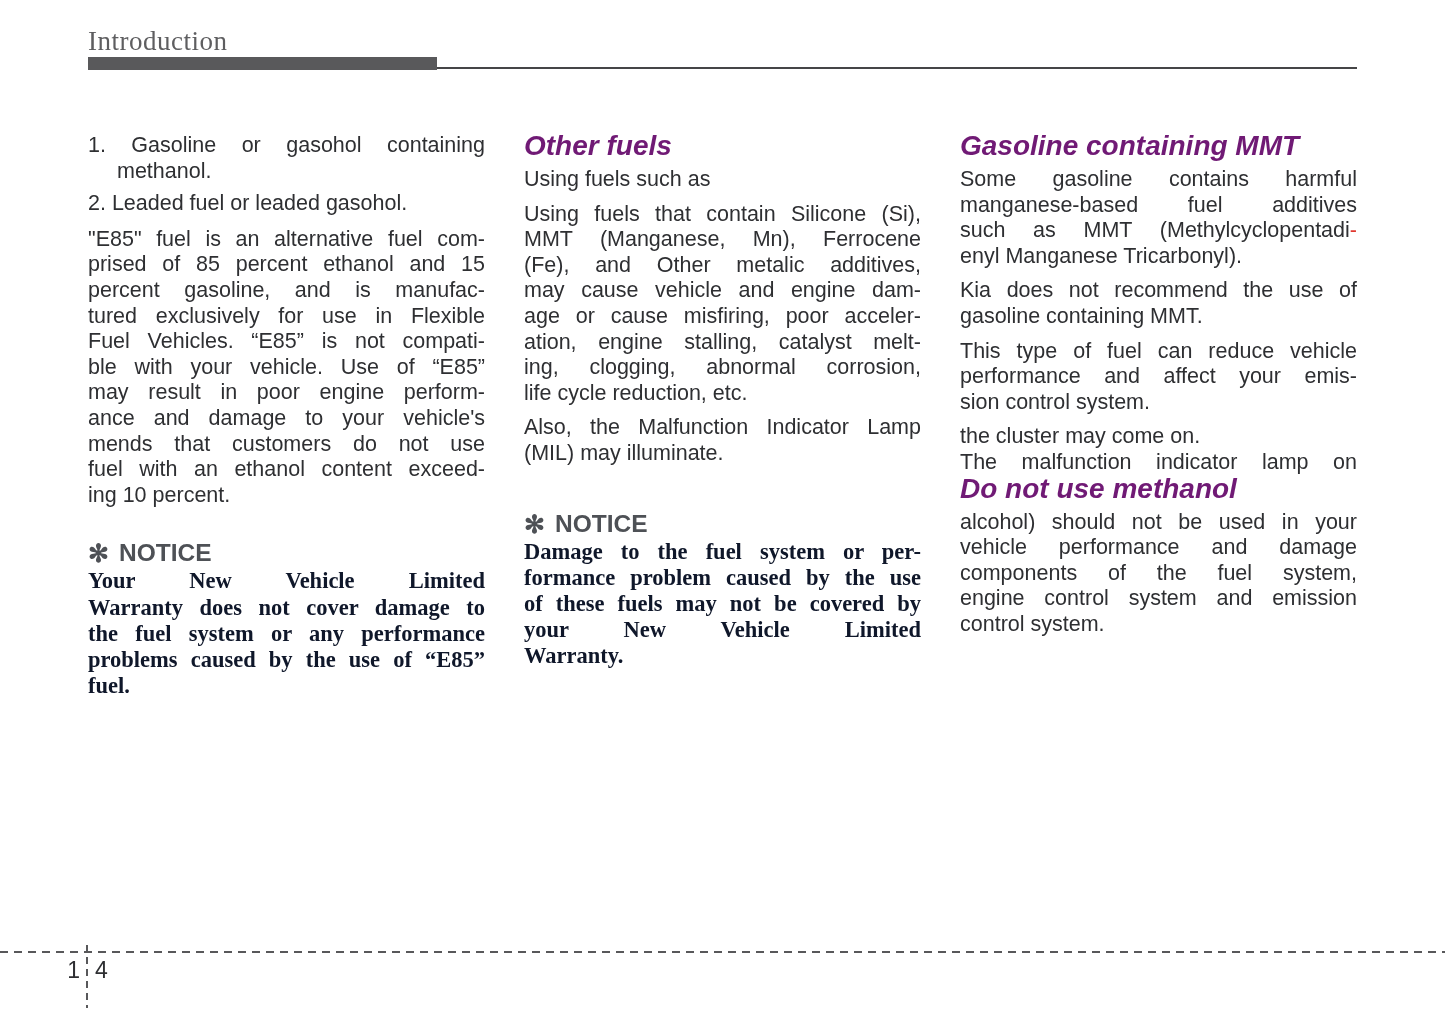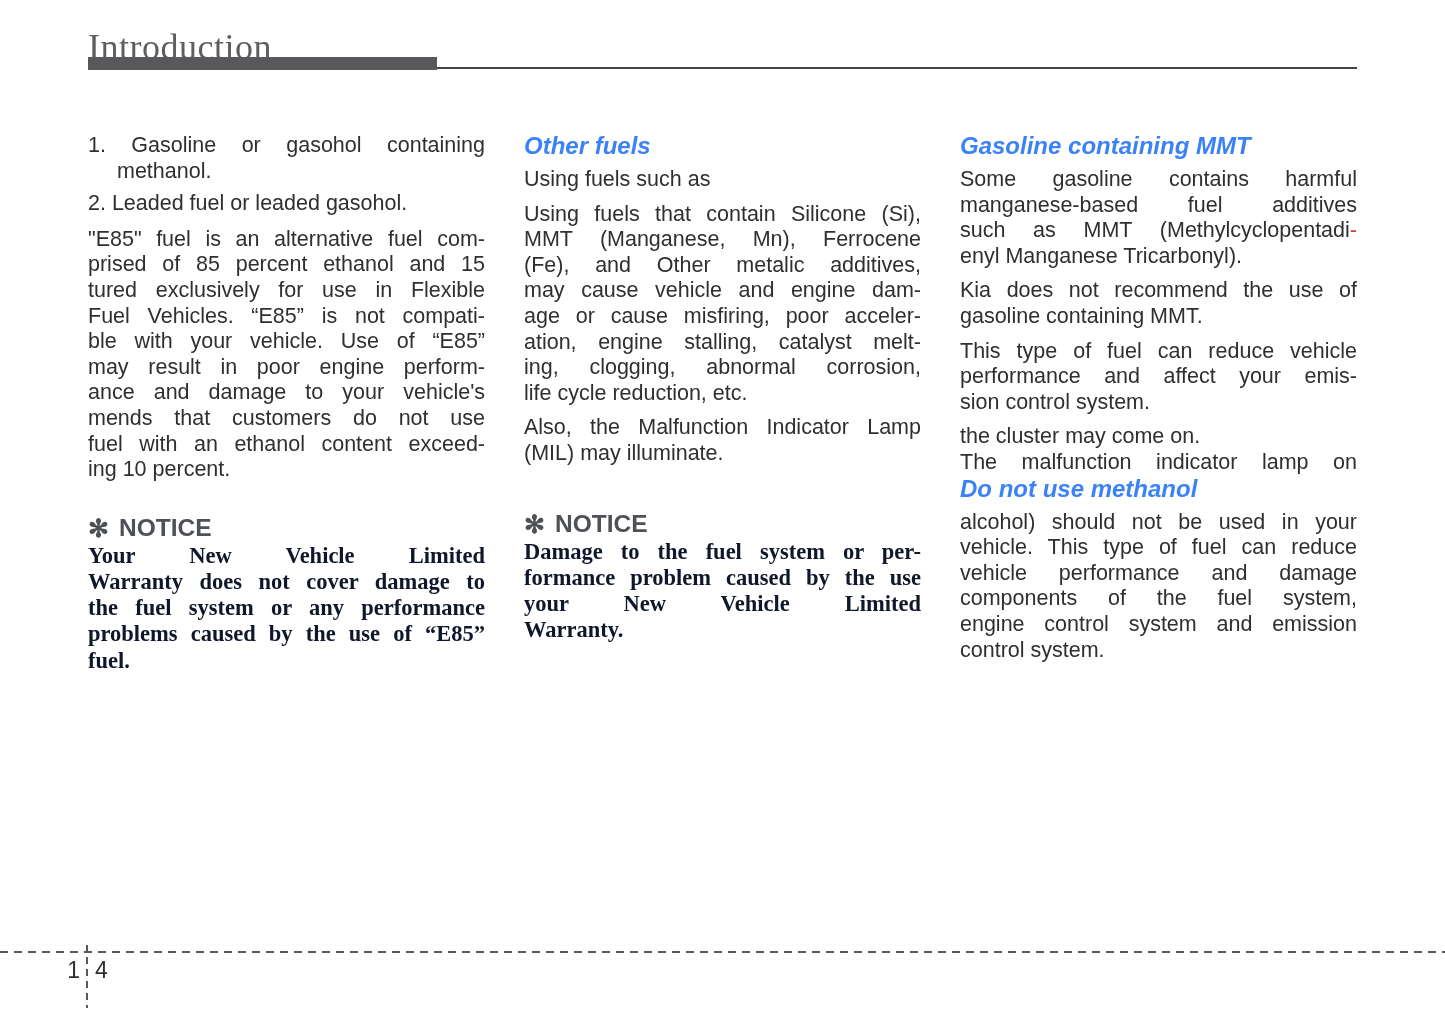--- a/index.html
+++ b/index.html
@@ -18,21 +18,21 @@
   }
 
   
   .page-title {
     position: absolute;
     left: 88px;
     top: 26px;
     margin: 0;
     font-family: "Liberation Serif", serif;
     font-weight: 400;
-    font-size: 36px;
+    font-size: 27px;
     letter-spacing: 0.5px;
     color: #5e5e60;
   }
   .title-bar {
     position: absolute;
     left: 88px;
     top: 57px;
     width: 349px;
     height: 13px;
     background: #59595b;
@@ -67,25 +67,25 @@
   .tline.indent { padding-left: 29px; }
 
   .para { margin-top: 9px; }
   .para.mt0 { margin-top: 0; }
   .item { margin-top: 7px; }
   .item.mt0 { margin-top: 0; }
   .para-gap { margin-top: 10px; }
 
   .sec-head {
     margin: 0 0 8px 0;
-    font-size: 24px;
+    font-size: 28px;
     line-height: 26px;
     font-weight: 700;
     font-style: italic;
-    color: #3b82f6;
+    color: #701a75;
   }
   .sec-head.later { }
 
   .notice { margin-top: 30px; }
   .notice.col2-gap { margin-top: 42px; }
   .notice-head {
     display: flex;
     align-items: center;
     gap: 10px;
     font-size: 24.5px;
@@ -157,20 +157,21 @@
       <div class="item mt0">
           <div class="tline">1. Gasoline or gasohol containing</div>
           <div class="tline last indent">methanol.</div>
         </div>
       <div class="item">
           <div class="tline last">2. Leaded fuel or leaded gasohol.</div>
         </div>
       <div class="para para-gap">
           <div class="tline">"E85" fuel is an alternative fuel com-</div>
           <div class="tline">prised of 85 percent ethanol and 15</div>
+          <div class="tline">percent gasoline, and is manufac-</div>
           <div class="tline">tured exclusively for use in Flexible</div>
           <div class="tline">Fuel Vehicles. “E85” is not compati-</div>
           <div class="tline">ble with your vehicle. Use of “E85”</div>
           <div class="tline">may result in poor engine perform-</div>
           <div class="tline">ance and damage to your vehicle's</div>
           <div class="tline">mends that customers do not use</div>
           <div class="tline">fuel with an ethanol content exceed-</div>
           <div class="tline last">ing 10 percent.</div>
         </div>
       <div class="notice">
@@ -208,20 +209,21 @@
           <div class="tline last">(MIL) may illuminate.</div>
         </div>
       <div class="notice col2-gap">
         <div class="notice-head">
           <span class="notice-sym">✻</span>
           <span>NOTICE</span>
         </div>
         <div class="para notice-body mt0">
             <div class="tline">Damage to the fuel system or per-</div>
             <div class="tline">formance problem caused by the use</div>
+            <div class="tline">of these fuels may not be covered by</div>
             <div class="tline">your New Vehicle Limited</div>
             <div class="tline last">Warranty.</div>
           </div>
       </div>
     </section>
 
     <section class="col">
       <h2 class="sec-head">Gasoline containing MMT</h2>
       <div class="para mt0">
           <div class="tline">Some gasoline contains harmful</div>
@@ -238,21 +240,20 @@
           <div class="tline">performance and affect your emis-</div>
           <div class="tline last">sion control system.</div>
         </div>
       <div class="para">
           <div class="tline last">the cluster may come on.</div>
           <div class="tline">The malfunction indicator lamp on</div>
         </div>
       <h2 class="sec-head later">Do not use methanol</h2>
       <div class="para mt0">
           <div class="tline">alcohol) should not be used in your</div>
-          <div class="tline">vehicle. This type of fuel can reduce</div>
           <div class="tline">vehicle performance and damage</div>
           <div class="tline">components of the fuel system,</div>
           <div class="tline">engine control system and emission</div>
           <div class="tline last">control system.</div>
         </div>
     </section>
 
   </main>
 
   <div class="footer-rule"></div>

